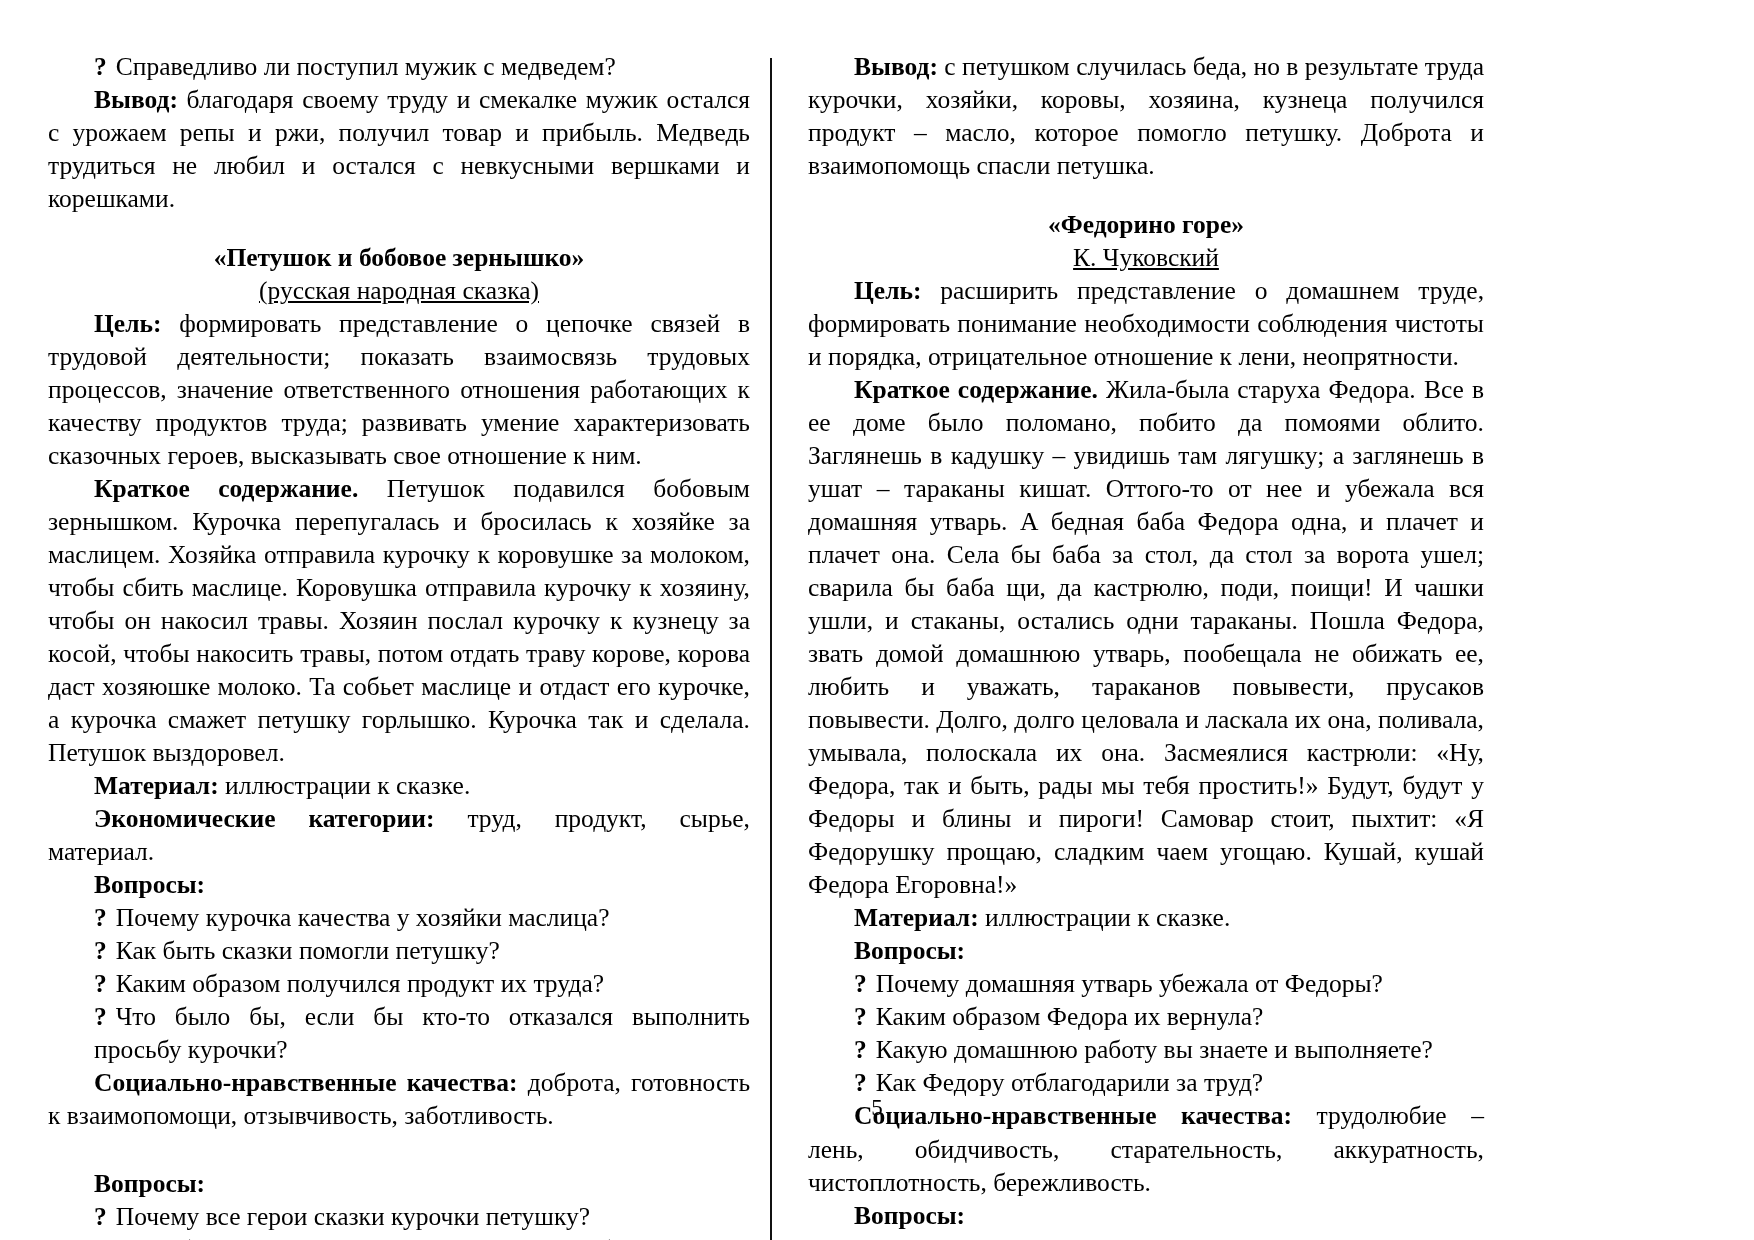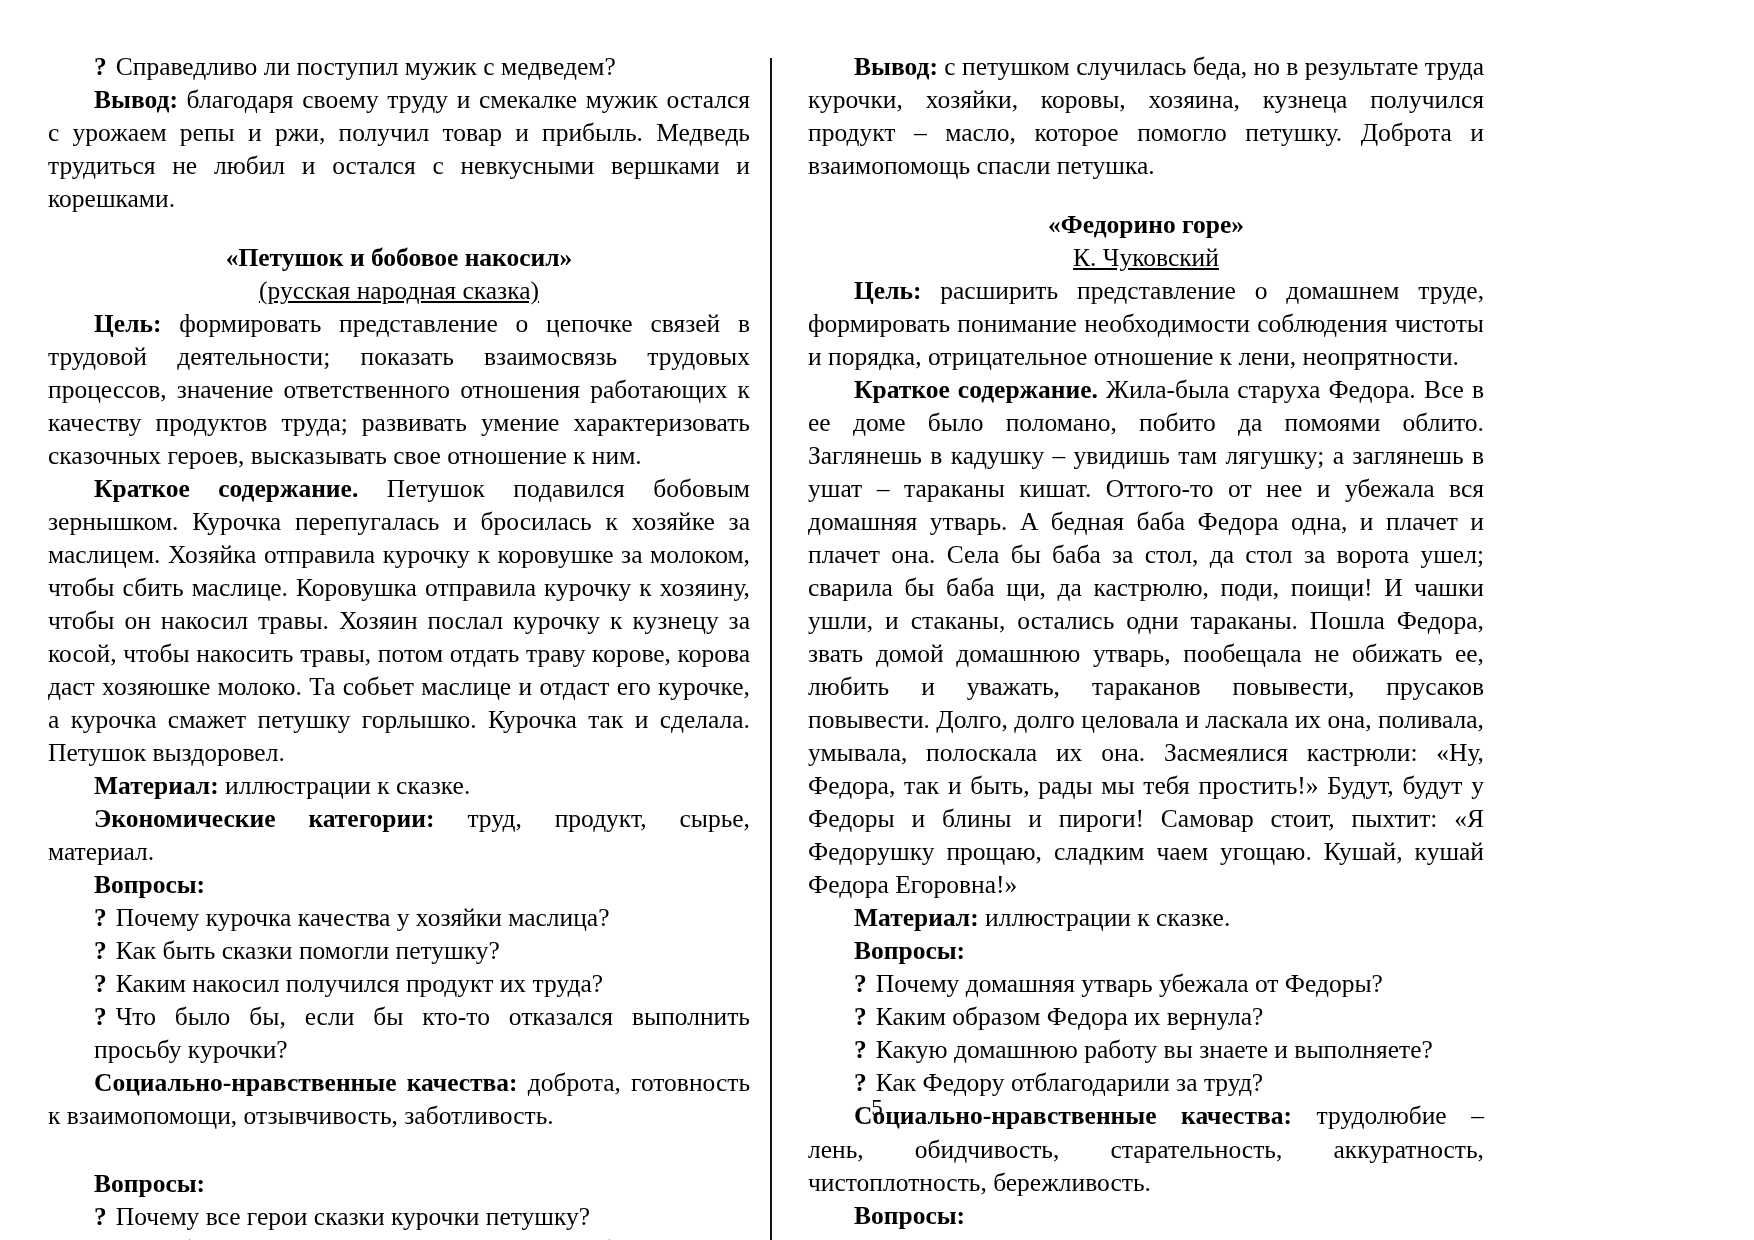--- a/index.html
+++ b/index.html
@@ -108,36 +108,36 @@
   <div class="columns">
 
     <div class="column col-left">
 
       <p class="q"><span class="qmark">?</span><span>Справедливо ли поступил мужик с медведем?</span></p>
 
       <p class="indent"><b class="lbl">Вывод:</b> <span>благодаря своему труду и смекалке мужик остался с урожаем репы и ржи, получил товар и прибыль. Медведь трудиться не любил и остался с невкусными вершками и корешками.</span></p>
 
       <div class="spacer-md"></div>
 
-      <p class="title-bold">«Петушок и бобовое накосил»</p>
+      <p class="title-bold">«Петушок и бобовое зернышко»</p>
       <p class="center">(русская народная сказка)</p>
 
       <p class="indent"><b class="lbl">Цель:</b> <span>формировать представление о цепочке связей в трудовой деятельности; показать взаимосвязь трудовых процессов, значение ответственного отношения работающих к качеству продуктов труда; развивать умение характеризовать сказочных героев, высказывать свое отношение к ним.</span></p>
 
       <p class="indent"><b class="lbl">Краткое содержание.</b> <span>Петушок подавился бобовым зернышком. Курочка перепугалась и бросилась к хозяйке за маслицем. Хозяйка отправила курочку к коровушке за молоком, чтобы сбить маслице. Коровушка отправила курочку к хозяину, чтобы он накосил травы. Хозяин послал курочку к кузнецу за косой, чтобы накосить травы, потом отдать траву корове, корова даст хозяюшке молоко. Та собьет маслице и отдаст его курочке, а курочка смажет петушку горлышко. Курочка так и сделала. Петушок выздоровел.</span></p>
 
       <p class="indent"><b class="lbl">Материал:</b> <span>иллюстрации к сказке.</span></p>
 
       <p class="indent"><b class="lbl">Экономические категории:</b> <span>труд, продукт, сырье, материал.</span></p>
 
       <p class="indent"><b class="lbl">Вопросы:</b></p>
 
       <p class="q"><span class="qmark">?</span><span>Почему курочка качества у хозяйки маслица?</span></p>
       <p class="q"><span class="qmark">?</span><span>Как быть сказки помогли петушку?</span></p>
-      <p class="q"><span class="qmark">?</span><span>Каким накосил получился продукт их труда?</span></p>
+      <p class="q"><span class="qmark">?</span><span>Каким образом получился продукт их труда?</span></p>
       <p class="q justify"><span class="qmark">?</span><span>Что было бы, если бы кто-то отказался выполнить просьбу курочки?</span></p>
 
       <p class="indent"><b class="lbl">Социально-нравственные качества:</b> <span>доброта, готовность к взаимопомощи, отзывчивость, заботливость.</span></p>
 
       <div class="spacer-lg"></div>
 
       <p class="indent"><b class="lbl">Вопросы:</b></p>
 
       <p class="q"><span class="qmark">?</span><span>Почему все герои сказки курочки петушку?</span></p>
       <p class="q"><span class="qmark">?</span><span>Смог бы петушок один справиться со своей бедой?</span></p>

